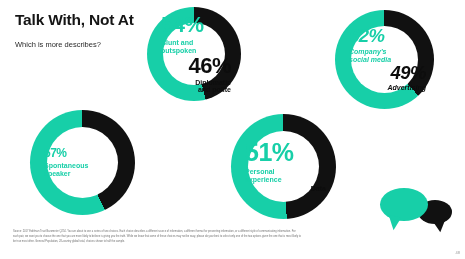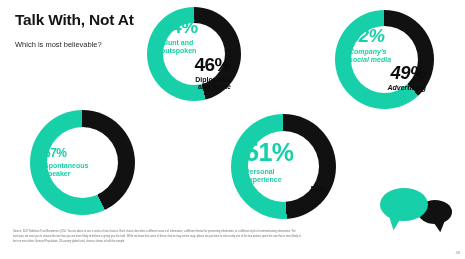--- a/index.html
+++ b/index.html
@@ -45,21 +45,21 @@
   .cap{
     font-weight:bold;line-height:1.12;
   }
   .cap.teal{color:#17CFA8;text-align:left;}
   .cap.black{color:#0d0d0d;text-align:right;}
 
   
   #donut-1{left:147px;top:7px;width:94px;height:94px;}
   #donut-1 .hole{left:16px;top:16px;width:62px;height:62px;}
   #donut-1 .labels{padding:0 10px 0 14px;}
-  #donut-1 .pct{font-size:19px;}
+  #donut-1 .pct{font-size:22px;}
   #donut-1 .cap{font-size:7px;}
 
   #donut-2{left:335px;top:10px;width:99px;height:99px;}
   #donut-2 .hole{left:16px;top:16px;width:67px;height:67px;}
   #donut-2 .labels{padding:0 8px 0 14px;font-style:italic;}
   #donut-2 .pct{font-size:18.5px;}
   #donut-2 .cap{font-size:7px;}
 
   #donut-3{left:30px;top:110px;width:105px;height:105px;}
   #donut-3 .hole{left:17px;top:17px;width:71px;height:71px;}
@@ -112,21 +112,21 @@
     position:absolute;right:5px;bottom:4px;
     font-size:4px;color:#9a9a9a;
   }
 </style>
 </head>
 <body>
 
 <div class="slide">
 
   <div class="title">Talk With, Not At</div>
-  <div class="subtitle">Which is most believable?</div>
+  <div class="subtitle">Which is more describes?</div>
 
   <div class="donut" id="donut-1">
     <div class="ring" id="ring-1" style="background: conic-gradient(rgb(17, 17, 17) 0deg, rgb(17, 17, 17) 165.6deg, rgb(23, 207, 168) 165.6deg, rgb(23, 207, 168) 360deg);"></div>
     <div class="hole"></div>
     <div class="labels">
       <div class="seg teal">
         <div class="pct teal">54%</div>
         <div class="gap1"></div>
         <div class="cap teal">
           <div>Blunt and</div>

